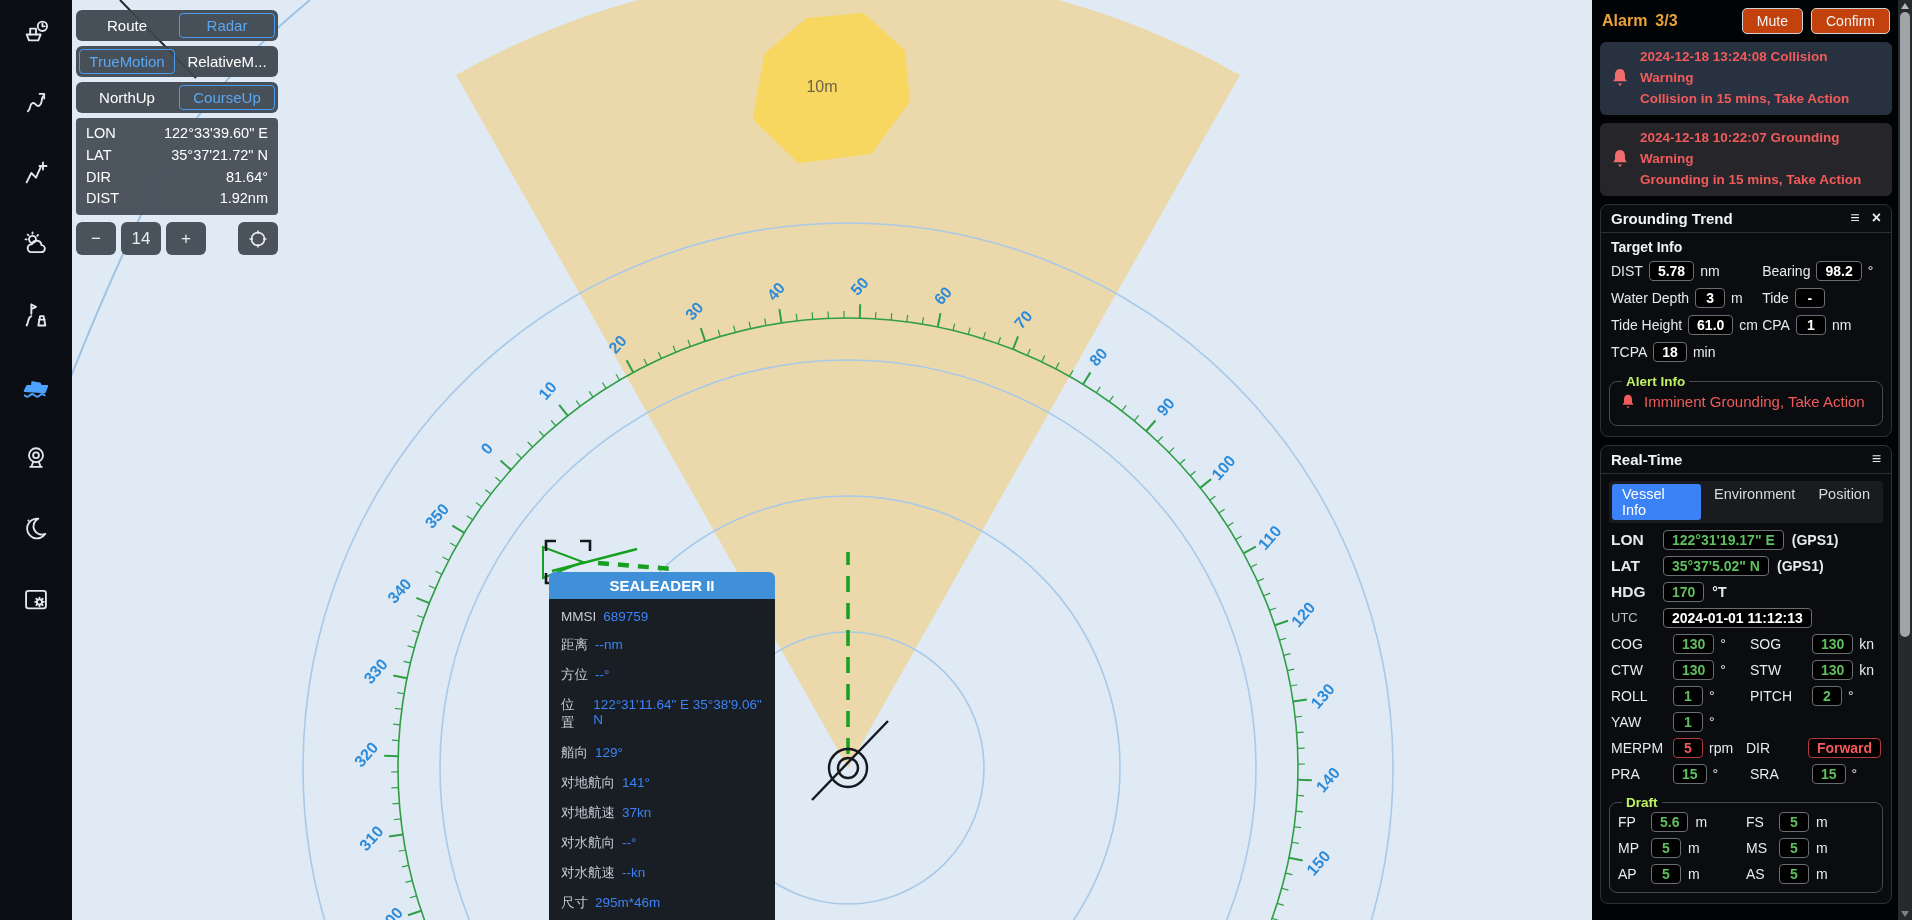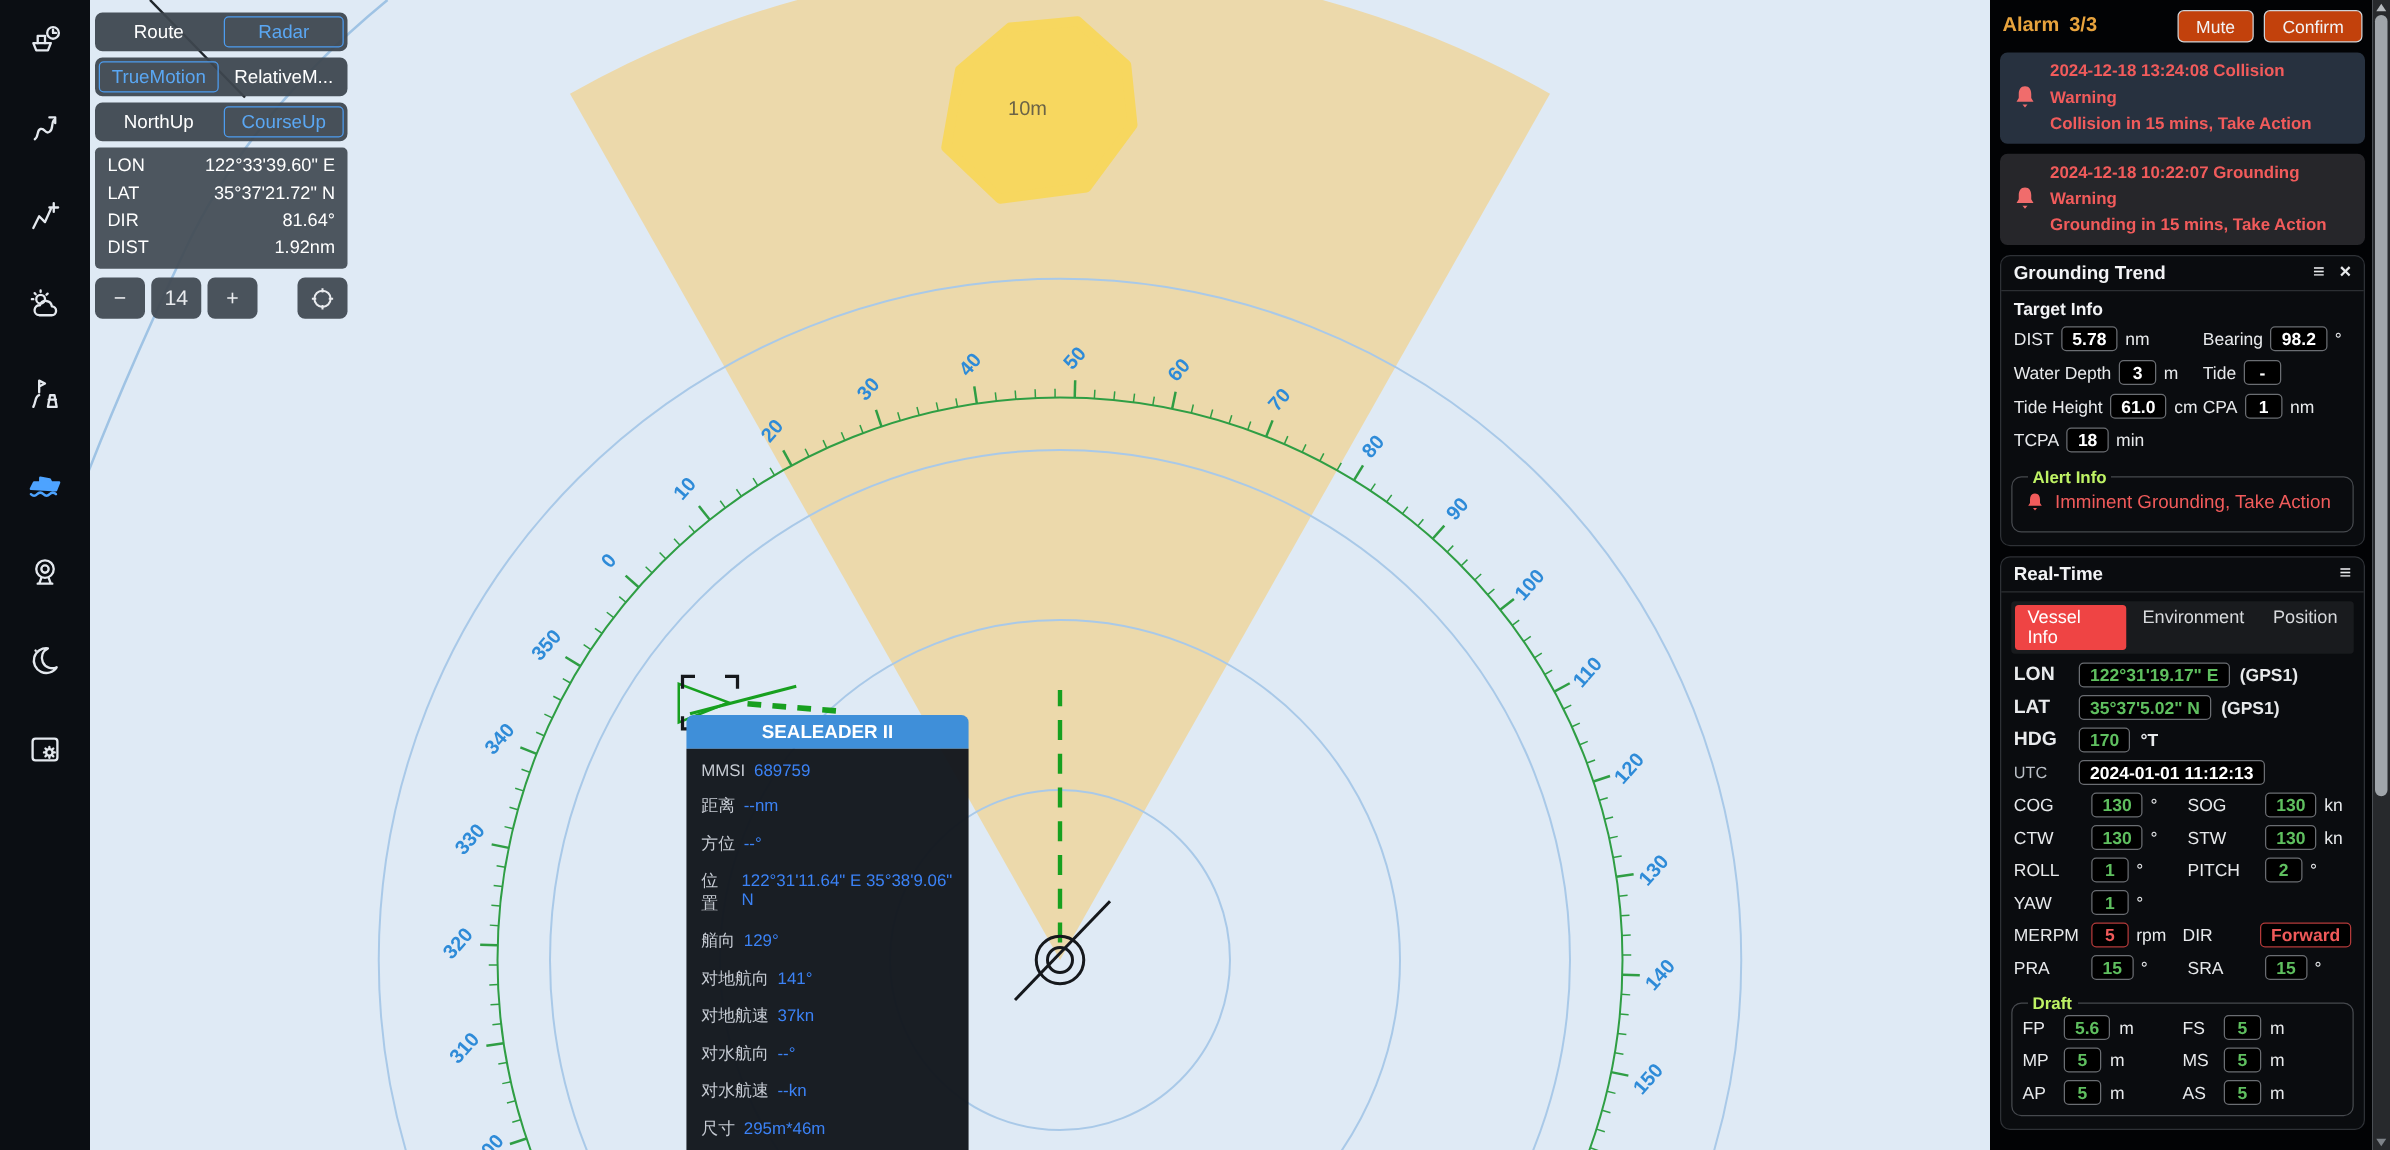--- a/index.html
+++ b/index.html
@@ -63,21 +63,21 @@
   .vbox{background:#000;border:1px solid #6a6d72;border-radius:4px;padding:1px 8px;font-weight:bold;
         font-size:14px;color:#fff;text-align:center;min-width:30px;display:inline-block}
   .v-green{color:#5fbf5f}
   .v-red{color:#f05a5a;border-color:#b33a3a}
   .fset{border:1px solid #46494e;border-radius:8px;margin:8px 8px 10px;padding:0 8px 8px}
   .fset legend{color:#bef264;font-weight:bold;font-size:13.5px;padding:0 4px;margin-left:4px}
   .alert-line{display:flex;gap:8px;align-items:center;color:#f15b5b;font-weight:normal;font-size:15px;padding:4px 2px 6px}
 
   .tabbar{display:flex;background:#191b1e;margin:7px 8px 4px;padding:3px;gap:3px;border-radius:3px}
   .tab{padding:2px 10px;color:#d8dadd;font-size:14.5px;border-radius:3px;cursor:pointer}
-  .tab.active{background:#ef4444;color:#fff}
+  .tab.active{background:#3b82f6;color:#fff}
   .rtrow{display:flex;align-items:center;gap:8px;padding:3px 10px;font-size:14px}
   .rtrow .lbl-b{font-weight:bold;font-size:15.5px;width:44px}
   .rtrow .lbl-s{color:#b9bec5;font-size:13px;width:44px}
   .suffix{font-weight:bold}
   .half{display:flex;align-items:center;gap:6px;width:50%;white-space:nowrap}
   .half .hl{width:56px;font-size:14px}
   .g2d{display:grid;grid-template-columns:50% 50%;row-gap:6px;padding-top:2px}
   .dcell{display:flex;align-items:center;gap:7px;font-size:14px}
   .dcell .dl{width:26px}
 

